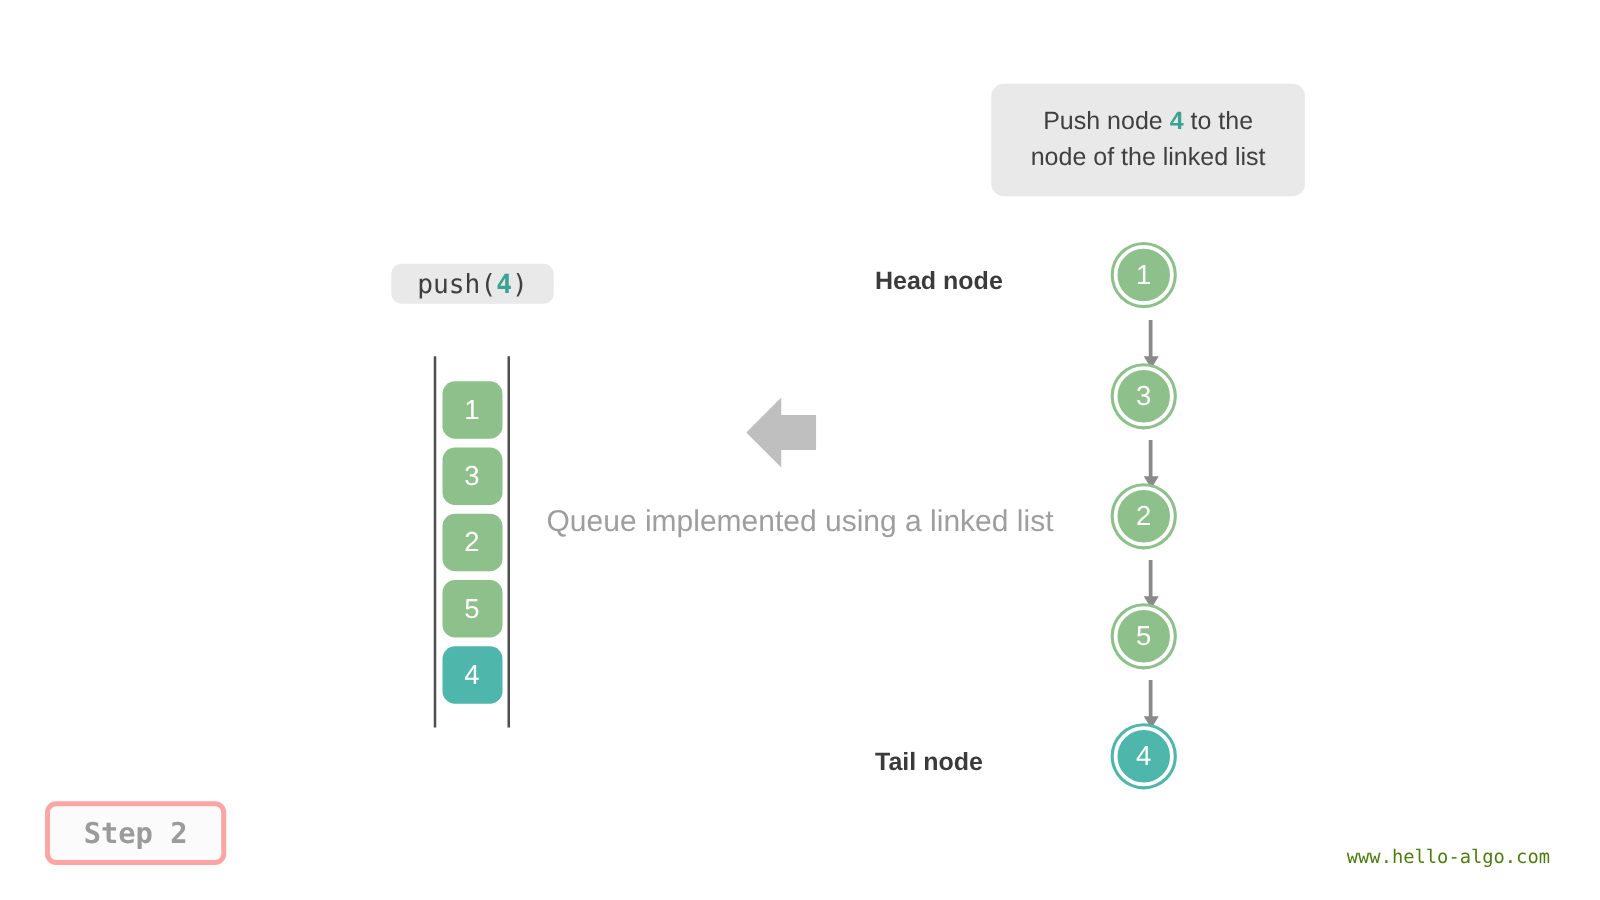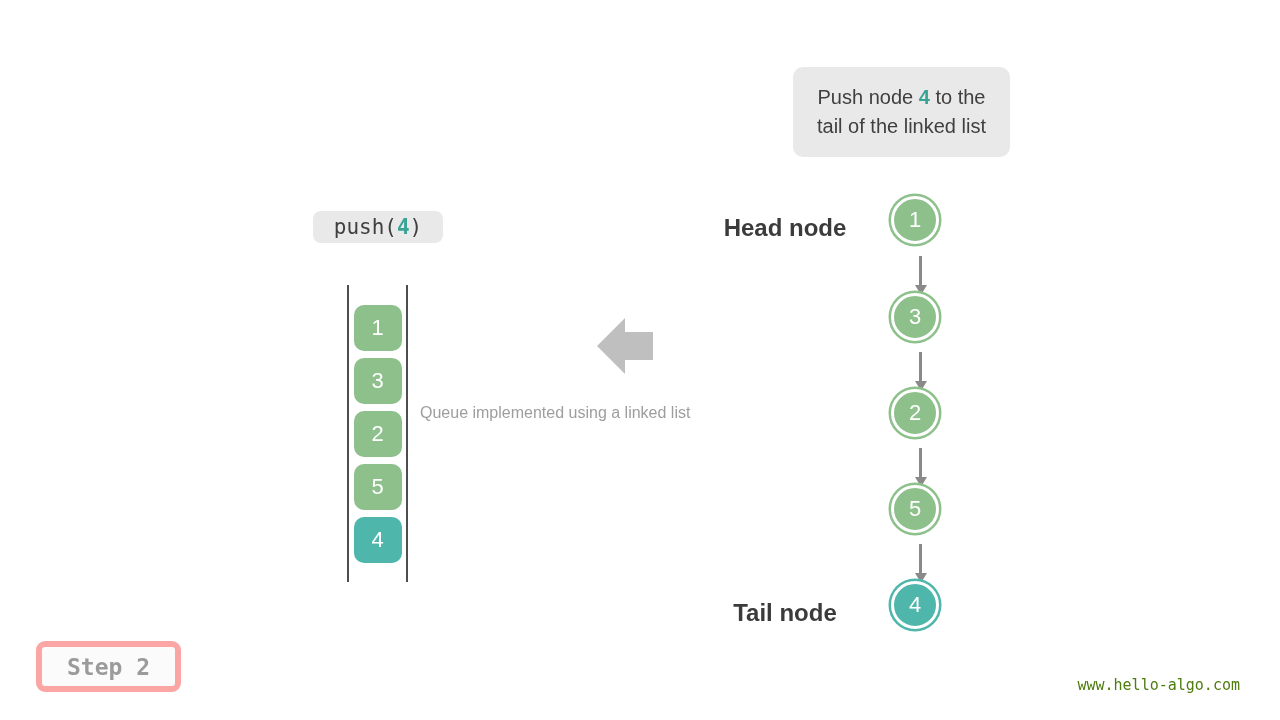--- a/index.html
+++ b/index.html
@@ -3,21 +3,21 @@
 <meta charset="utf-8">
 <style>
   * { margin: 0; padding: 0; box-sizing: border-box; }
   html, body { width: 1280px; height: 720px; background: #ffffff; overflow: hidden; }
   body { font-family: "Liberation Sans", sans-serif; position: relative; }
 
   .canvas { position: absolute; left: 0; top: 0; width: 1280px; height: 720px; }
 
   
   .callout {
-    position: absolute; left: 793px; top: 67px; width: 217px; height: 90px;
+    position: absolute; left: 793px; top: 67px; width: 251px; height: 90px;
     background: #e9e9e9; border-radius: 10px;
     display: flex; flex-direction: column; justify-content: center; align-items: center;
     font-size: 20px; line-height: 29px; color: #3f3f3f; text-align: center;
   }
   .teal-num { color: #3ba396; font-weight: bold; }
 
   
   .push-label {
     position: absolute; left: 313px; top: 211px; width: 130px; height: 32px;
     background: #e9e9e9; border-radius: 8px;
@@ -37,21 +37,21 @@
     display: flex; align-items: center; justify-content: center; flex: none;
   }
   .queue-box.highlight { background: #4fb6ac; }
 
   
   .big-arrow { position: absolute; left: 597px; top: 318px; width: 56px; height: 56px; }
 
   
   .caption {
     position: absolute; left: 420px; top: 404px; width: 440px;
-    text-align: left; font-size: 16px; color: #9e9e9e;
+    text-align: center; font-size: 24px; color: #9e9e9e;
   }
 
   
   .ll-node {
     position: absolute; left: 891px; width: 48px; height: 48px; border-radius: 50%;
     background: #8dc08b; border: 3px solid #ffffff; box-shadow: 0 0 0 2.5px #8dc08b;
     color: #ffffff; font-size: 22px;
     display: flex; align-items: center; justify-content: center;
   }
   .ll-node.highlight { background: #4fb6ac; box-shadow: 0 0 0 2.5px #4fb6ac; }
@@ -59,49 +59,49 @@
 
   .v-arrow { position: absolute; left: 919px; width: 3px; height: 37px; background: #8a8a8a; }
   .v-arrow::after {
     content: ""; position: absolute; bottom: -2px; left: 50%; transform: translateX(-50%);
     border-left: 6px solid transparent; border-right: 6px solid transparent;
     border-top: 10px solid #8a8a8a;
   }
   .a0 { top: 256px; } .a1 { top: 352px; } .a2 { top: 448px; } .a3 { top: 544px; }
 
   .ll-label {
-    position: absolute; width: 170px; left: 700px; text-align: center;
-    font-size: 24px; font-weight: bold; color: #3b3b3b;
+    position: absolute; width: 170px; left: 700px; text-align: left;
+    font-size: 20px; font-weight: bold; color: #3b3b3b;
   }
   .head-label { top: 214px; }
   .tail-label { top: 599px; }
 
   
   .step-box {
     position: absolute; left: 36px; top: 641px; width: 145px; height: 51px;
-    background: #fbfbfb; border: 6px solid #fca5a5; border-radius: 9px;
+    background: #fbfbfb; border: 4px solid #fca5a5; border-radius: 9px;
     display: flex; align-items: center; justify-content: center;
     font-family: "DejaVu Sans Mono", monospace; font-weight: bold;
     font-size: 23px; color: #9b9b9b;
   }
 
   
   .watermark {
     position: absolute; right: 40px; top: 676px;
     font-family: "DejaVu Sans Mono", monospace; font-size: 15px; color: #4d7c0f;
   }
 </style>
 </head>
 <body>
 
 <div class="canvas">
 
   <div class="callout">
     <div><span>Push node </span><span class="teal-num">4</span><span> to the</span></div>
-    <div>tail of the linked list</div>
+    <div>node of the linked list</div>
   </div>
 
   <div class="push-label">
     <span>push(</span>
       <span class="teal-num">4</span>
       <span>)</span>
   </div>
 
   <div class="queue-container">
     <div class="queue-box">1</div>

